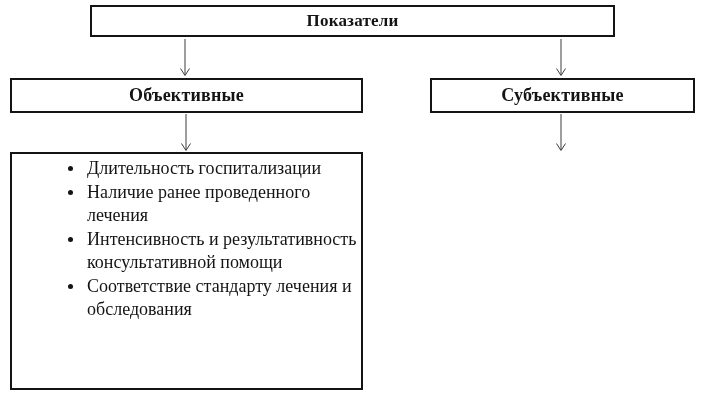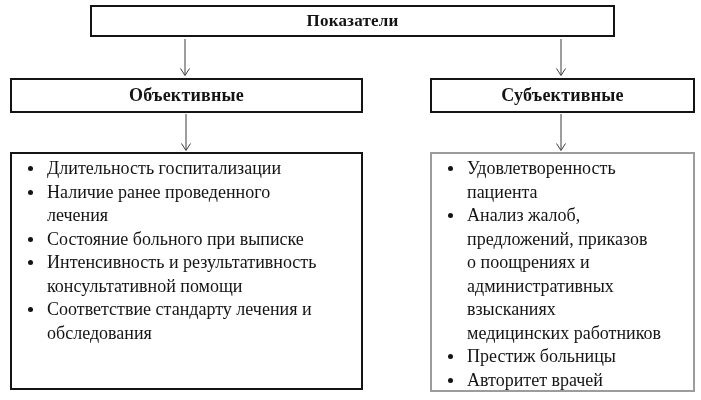--- a/index.html
+++ b/index.html
@@ -36,21 +36,21 @@
   .node-obj   { left: 10px;  width: 353px; }
   .node-subj  { left: 430px; width: 265px; }
   .list-box {
     position: absolute;
     top: 152px;
     box-sizing: border-box;
     border: 2px solid var(--border);
     background: var(--bg);
     overflow: hidden;
   }
-  .list-left  { left: 10px;  width: 353px; height: 238px; }
+  .list-left  { left: 10px;  width: 353px; height: 238px; padding-left: 40px; }
   .list-right { left: 430px; width: 265px; height: 240px; border-color: var(--border-muted); }
   ul.items { margin: 0; padding: 3px 2px 0 0; list-style: none; }
   ul.items li {
     position: relative;
     padding-left: 35px;
     font-size: 18px;
     line-height: 23.5px;
     white-space: pre-line;
   }
   ul.items li::before {
@@ -96,36 +96,21 @@
   </div>
   <div class="node node-branch node-subj">
     <span>Субъективные</span>
   </div>
 
   <div class="list-box list-left">
     <ul class="items">
         <li>Длительность госпитализации</li>
         <li>Наличие ранее проведенного
 лечения</li>
-        <li>Состояние больного при выписке</li>
         <li>Интенсивность и результативность
 консультативной помощи</li>
         <li>Соответствие стандарту лечения и
 обследования</li>
       </ul>
   </div>
 
-  <div class="list-box list-right">
-    <ul class="items">
-        <li>Удовлетворенность
-пациента</li>
-        <li>Анализ жалоб,
-предложений, приказов
-о поощрениях и
-административных
-взысканиях
-медицинских работников</li>
-        <li>Престиж больницы</li>
-        <li>Авторитет врачей</li>
-      </ul>
-  </div>
 
 </div>
 
 </body></html>

